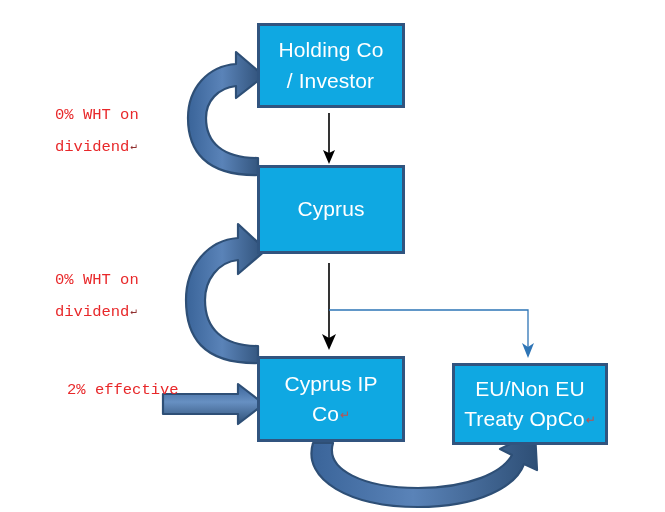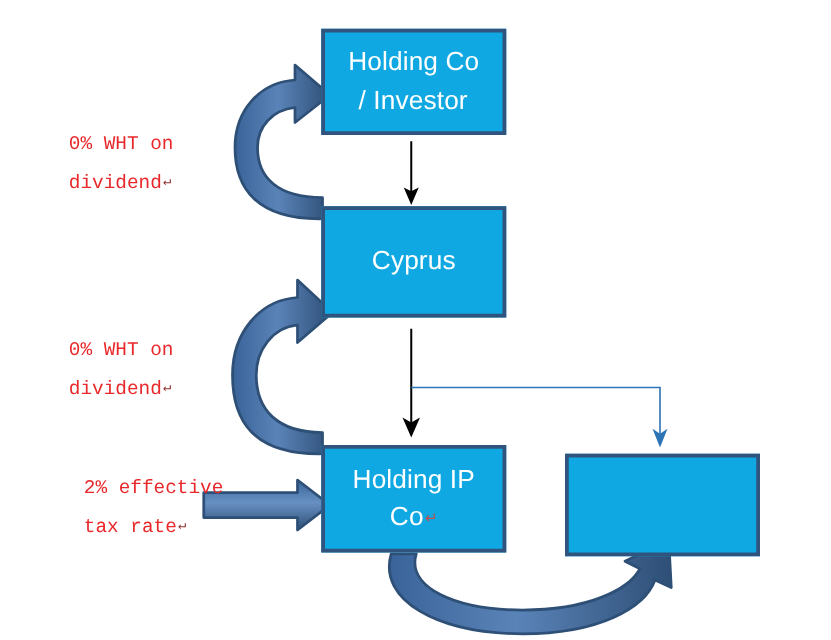--- a/index.html
+++ b/index.html
@@ -158,35 +158,36 @@
   <div class="node" id="node-holding">
     <span class="line">Holding Co</span>
     <span class="line"><span>/ Investor</span><span class="ret"></span></span>
   </div>
 
   <div class="node" id="node-cyholding">
     <span class="line">Cyprus</span>
   </div>
 
   <div class="node" id="node-cyip">
-    <span class="line">Holding IP</span>
+    <span class="line">Cyprus IP</span>
     <span class="line"><span>Co</span><span class="ret">↵</span></span>
   </div>
 
   <div class="node" id="node-opco">
+    <span class="line">EU/Non EU</span>
+    <span class="line"><span>Treaty OpCo</span><span class="ret">↵</span></span>
   </div>
 
   <div class="label" id="label-wht1">
     <div>0% WHT on</div>
     <div><span>dividend</span><span class="ret">↵</span></div>
   </div>
 
   <div class="label" id="label-wht2">
     <div>0% WHT on</div>
     <div><span>dividend</span><span class="ret">↵</span></div>
   </div>
 
   <div class="label" id="label-tax">
     <div>2% effective</div>
-    <div><span>tax rate</span><span class="ret">↵</span></div>
   </div>
 
 </div>
 
 </body></html>

